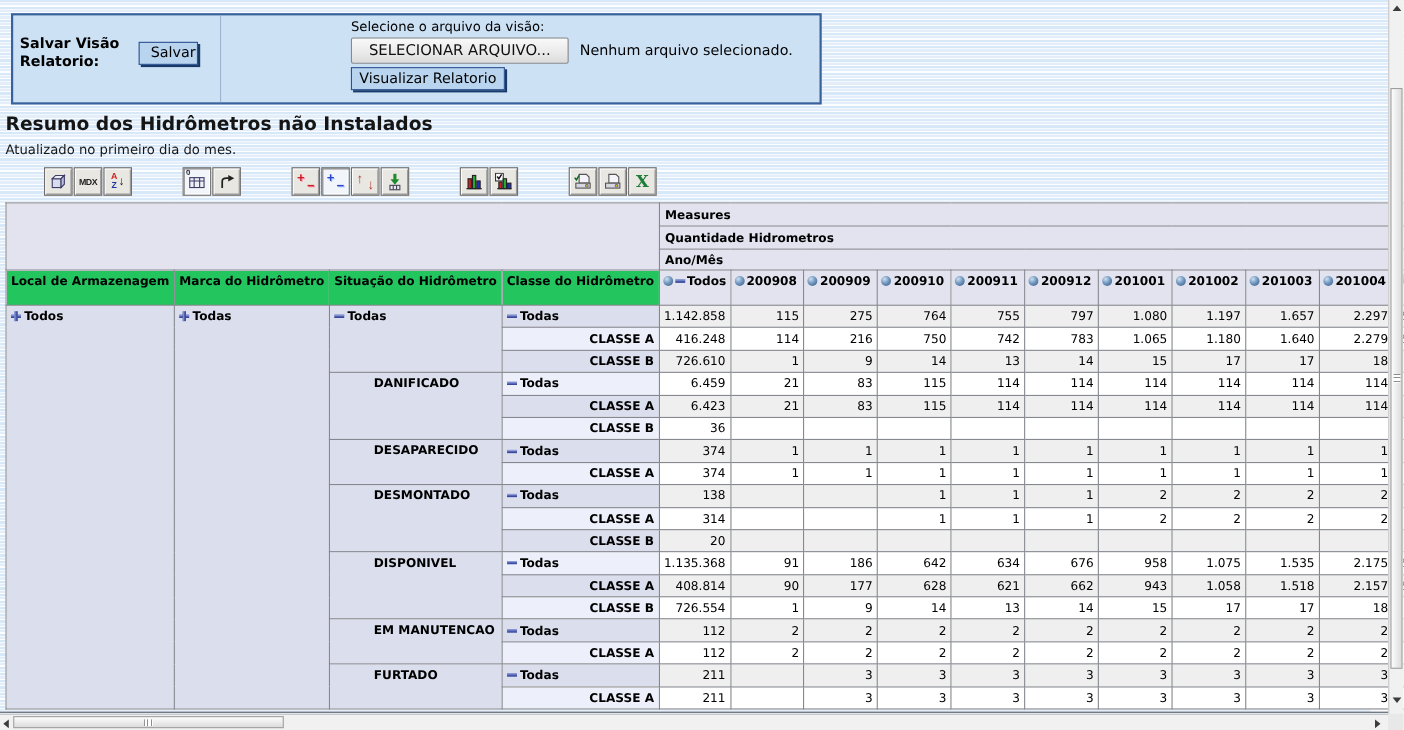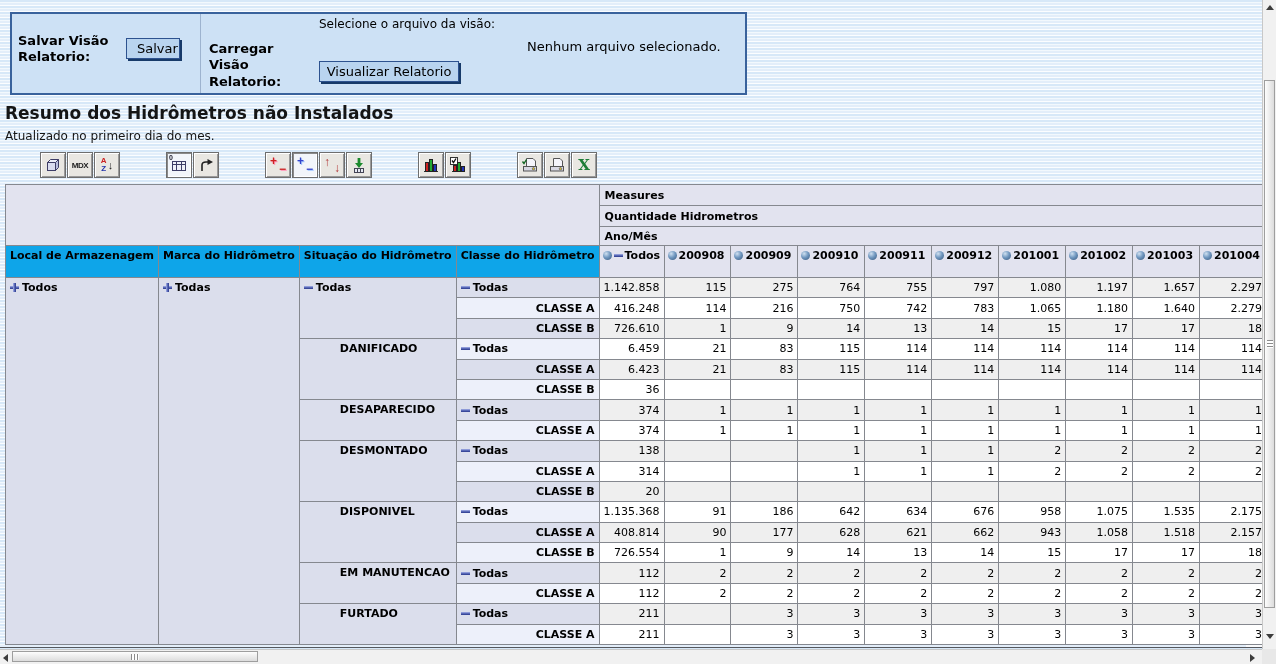--- a/index.html
+++ b/index.html
@@ -55,21 +55,21 @@
   
   .pivot-wrap{position:absolute;left:5px;top:184px;}
   .right-gap{position:absolute;left:1246px;top:184px;width:16px;height:464px;background:#fafbfd;}
   table.pivot{border-collapse:collapse;table-layout:fixed;background:#fff;border:1px solid #3c3f45;font-size:11px;}
   table.pivot th,table.pivot td{border:1px solid #85888f;overflow:hidden;white-space:nowrap;box-sizing:border-box;}
   .corner{background:#e2e3ef;}
   .axis-h{background:#e2e3ef;font-weight:bold;text-align:left;padding:2px 5px;font-size:11px;color:#000;}
   tr.axisrow{height:21px;}
   tr.axisrow3{height:19px;}
   tr.dimrow{height:32px;}
-  .dim-h{background:#0ea5e9;font-weight:bold;text-align:left;vertical-align:top;
+  .dim-h{background:#22c55e;font-weight:bold;text-align:left;vertical-align:top;
     padding:3px 4px;white-space:normal;line-height:1.2;color:#000;}
   .col-h{background:#e2e3ef;font-weight:bold;vertical-align:top;padding:3px 3px;color:#000;}
   .chw{display:flex;align-items:center;gap:2px;}
   .chl{font-weight:bold;}
   .chl.r{margin-left:auto;padding-right:3px;}
   .sphere{width:9px;height:9px;min-width:9px;border-radius:50%;display:inline-block;
     background:radial-gradient(circle at 35% 30%,#cfe0f0,#7198c0 45%,#46688f 85%);}
   .mi,.pi{width:9px;height:9px;min-width:9px;display:inline-block;position:relative;}
   .mi::before,.pi::before{content:'';position:absolute;left:0;top:3px;width:9px;height:3px;
     background:#5868b6;box-shadow:inset 0 1px 0 #8e9ad8,inset 0 -1px 0 #39489a;}
@@ -106,22 +106,22 @@
   .arr.right{left:1250px;top:4px;border-top:4px solid transparent;border-bottom:4px solid transparent;border-left:5px solid #3c3c3c;}
   .sb-corner{position:absolute;left:1262px;top:649px;width:14px;height:15px;background:#e8e8e8;}
 </style>
 </head>
 <body>
 
 <div class="form-box">
   <div class="fb-label save-label">Salvar Visão Relatorio:</div>
   <button class="blue-btn salvar-btn">Salvar</button>
   <div class="fb-divider"></div>
-  <div class="fb-label load-label">Carregar Visão Relatorio:</div>
   <div class="file-prompt">Selecione o arquivo da visão:</div>
+  <button class="file-btn">SELECIONAR ARQUIVO...</button>
   <div class="file-status">Nenhum arquivo selecionado.</div>
   <button class="blue-btn visualizar-btn">Visualizar Relatorio</button>
 </div>
 
 <div class="page-title">Resumo dos Hidrômetros não Instalados</div>
 <div class="page-subtitle">Atualizado no primeiro dia do mes.</div>
 
 <div class="toolbar">
   <div class="tgroup">
     <button class="tbtn">

